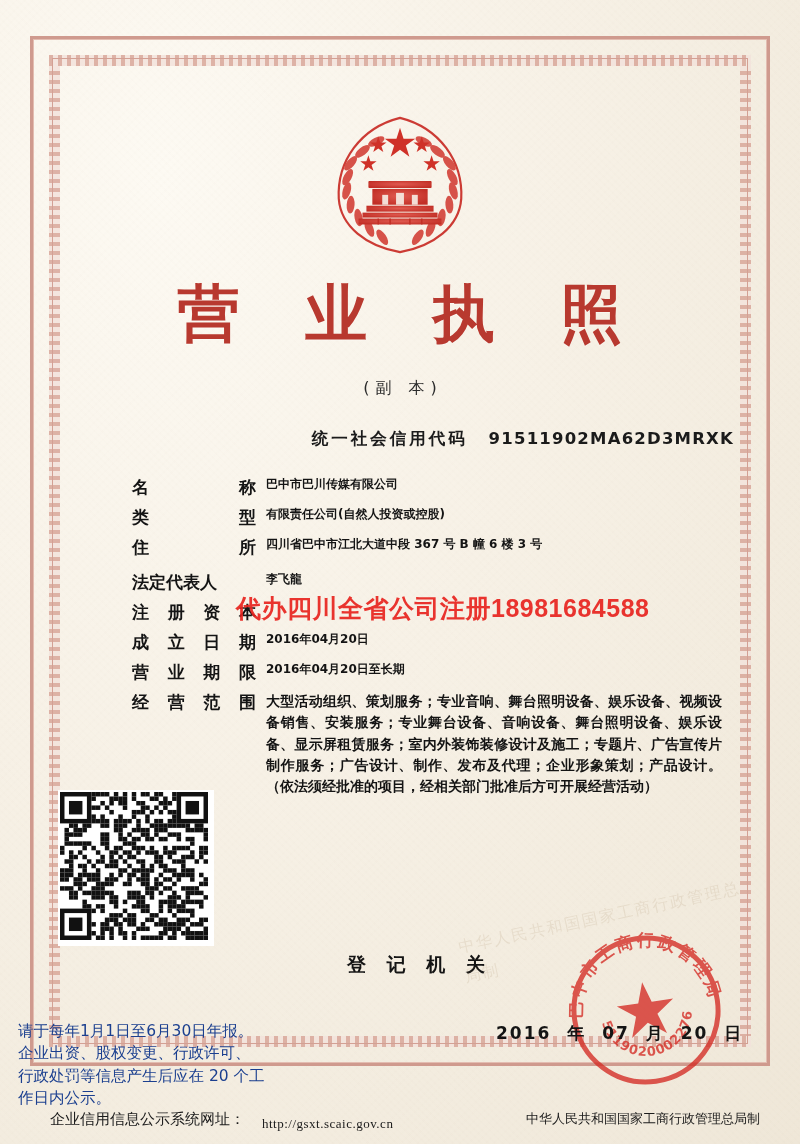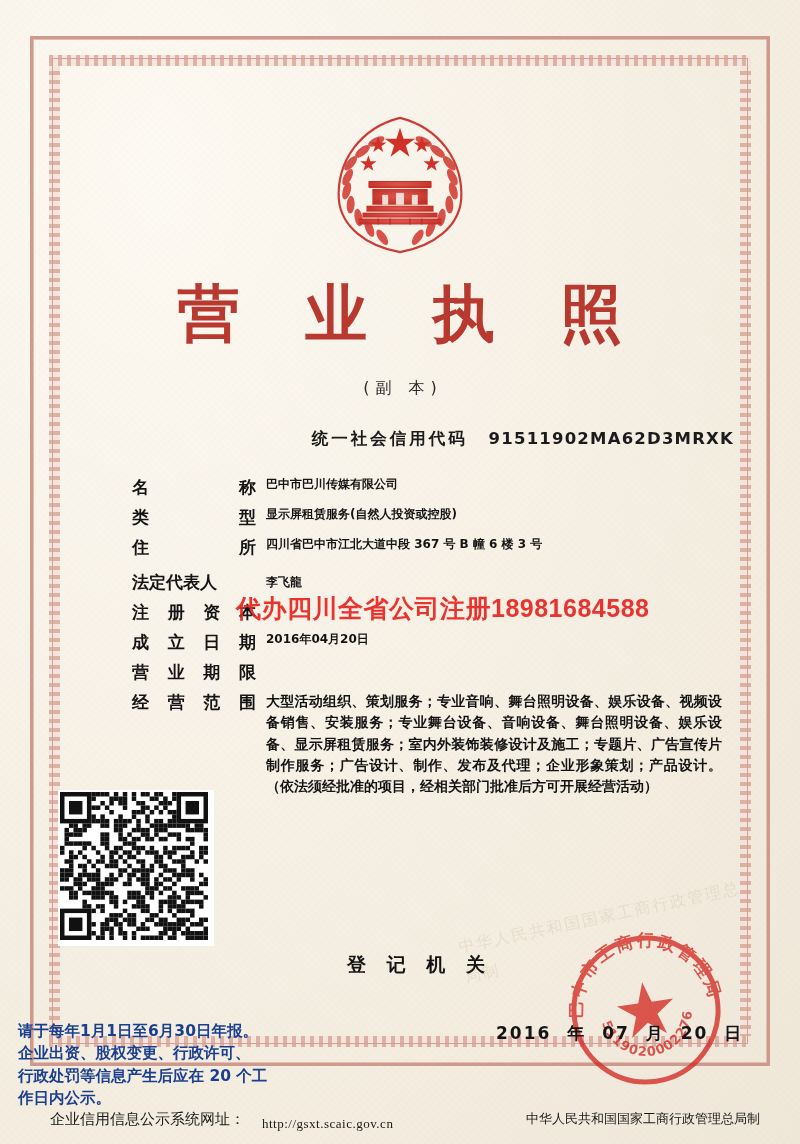--- a/index.html
+++ b/index.html
@@ -136,21 +136,21 @@
     color: #141414;
     padding-left: 10px;
     line-height: 1.45;
   }
   .row.scope .v {
     font-size: 14px;
     line-height: 1.52;
     text-align: justify;
     font-weight: bold;
   }
-  .row.gap-lg { margin-top: 12px; align-items: center; }
+  .row.gap-lg { margin-top: 12px; }
 
   
   .qr {
     position: absolute;
     left: 58px;
     top: 790px;
     width: 152px;
     height: 152px;
     background: #ffffff;
     padding: 2px;
@@ -203,21 +203,21 @@
   
   .notice {
     position: absolute;
     left: 18px;
     top: 1020px;
     width: 270px;
     font-family: "DejaVu Sans", "Liberation Sans", sans-serif;
     font-size: 15.5px;
     line-height: 1.45;
     color: #1b3f8f;
-    font-weight: bold;
+    font-weight: normal;
   }
   .footer-left {
     position: absolute;
     left: 50px;
     top: 1110px;
     font-family: "DejaVu Sans", "Liberation Sans", sans-serif;
     font-size: 15px;
     color: #1b1b1b;
   }
   .footer-url {
@@ -361,21 +361,21 @@
           <span>名</span>
           <span>称</span>
         </div>
       <div class="v">巴中市巴川传媒有限公司</div>
     </div>
     <div class="row">
       <div class="k spread">
           <span>类</span>
           <span>型</span>
         </div>
-      <div class="v">显示屏租赁服务(自然人投资或控股)</div>
+      <div class="v">有限责任公司(自然人投资或控股)</div>
     </div>
     <div class="row">
       <div class="k spread">
           <span>住</span>
           <span>所</span>
         </div>
       <div class="v">四川省巴中市江北大道中段 367 号 B 幢 6 楼 3 号</div>
     </div>
     <div class="row gap-lg">
       <div class="k tight">法定代表人</div>
@@ -398,20 +398,21 @@
         </div>
       <div class="v">2016年04月20日</div>
     </div>
     <div class="row">
       <div class="k spread">
           <span>营</span>
           <span>业</span>
           <span>期</span>
           <span>限</span>
         </div>
+      <div class="v">2016年04月20日至长期</div>
     </div>
     <div class="row scope">
       <div class="k spread">
           <span>经</span>
           <span>营</span>
           <span>范</span>
           <span>围</span>
         </div>
       <div class="v">大型活动组织、策划服务；专业音响、舞台照明设备、娱乐设备、视频设备销售、安装服务；专业舞台设备、音响设备、舞台照明设备、娱乐设备、显示屏租赁服务；室内外装饰装修设计及施工；专题片、广告宣传片制作服务；广告设计、制作、发布及代理；企业形象策划；产品设计。（依法须经批准的项目，经相关部门批准后方可开展经营活动）</div>
     </div>

